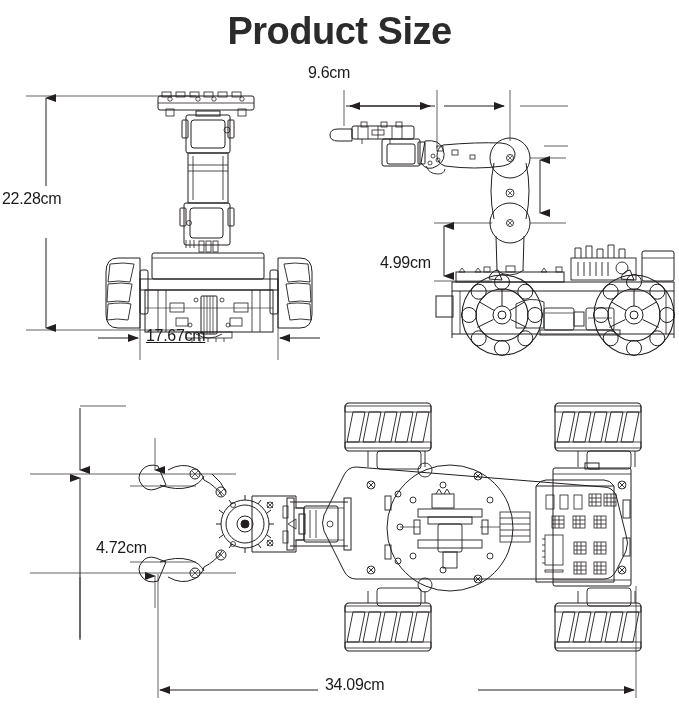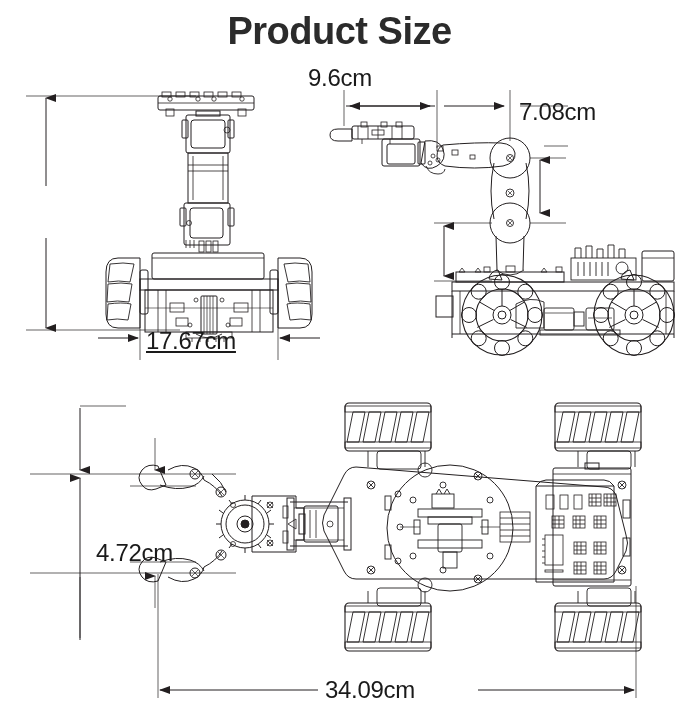--- a/index.html
+++ b/index.html
@@ -2,21 +2,21 @@
 <html><head>
 <meta charset="utf-8">
 <style>
   html,body{margin:0;padding:0;background:#ffffff;}
   body{width:679px;height:711px;position:relative;overflow:hidden;
        font-family:"Liberation Sans",sans-serif;color:#231f20;}
   #stage{position:absolute;left:0;top:8px;width:679px;height:711px;}
   #stage svg{position:absolute;left:0;top:0;}
   .title{position:absolute;left:0;top:2px;width:679px;text-align:center;
          font-size:38px;font-weight:bold;color:#2b2b2b;letter-spacing:-0.5px;}
-  .dim{position:absolute;font-size:24px;color:#1a1a1a;white-space:nowrap;
+  .dim{position:absolute;font-size:16px;color:#1a1a1a;white-space:nowrap;
        font-weight:400;letter-spacing:-0.3px;}
   .d-2228{left:2px;  top:182px;}
   .d-1767{left:146px;top:319px;text-decoration:underline;}
   .d-96  {left:308px;top:56px;}
   .d-708 {left:519px;top:90px;}
   .d-756 {left:570px;top:130px;}
   .d-499 {left:380px;top:246px;}
   .d-8048{left:104px;top:391px;}
   .d-472 {left:96px; top:504px;margin-top:27px;}
   .d-3409{left:325px;top:668px;text-align:center;}
@@ -682,19 +682,20 @@
       <path d="M130,478 L196,478" stroke-width="0.7"></path>
       <path d="M155,600 L155,568" stroke-width="0.7" marker-end="url(#ahv)"></path>
       <path d="M130,554 L196,554" stroke-width="0.7"></path>
       <path d="M158,566 L158,690" stroke-width="0.7"></path>
       <path d="M636,578 L636,690" stroke-width="0.7"></path>
       <path d="M318,682 L160,682" stroke-width="1" marker-end="url(#ah)"></path>
       <path d="M478,682 L634,682" stroke-width="1" marker-end="url(#ah)"></path>
     </g>
   </svg>
 
+  <div class="dim d-2228">22.28cm</div>
   <div class="dim d-1767">17.67cm</div>
   <div class="dim d-96">9.6cm</div>
-  <div class="dim d-708">7.08cm</div>
+  <div class="dim d-499">4.99cm</div>
   <div class="dim d-472">4.72cm</div>
   <div class="dim d-3409">34.09cm</div>
 
 </div>
 
 </body></html>

